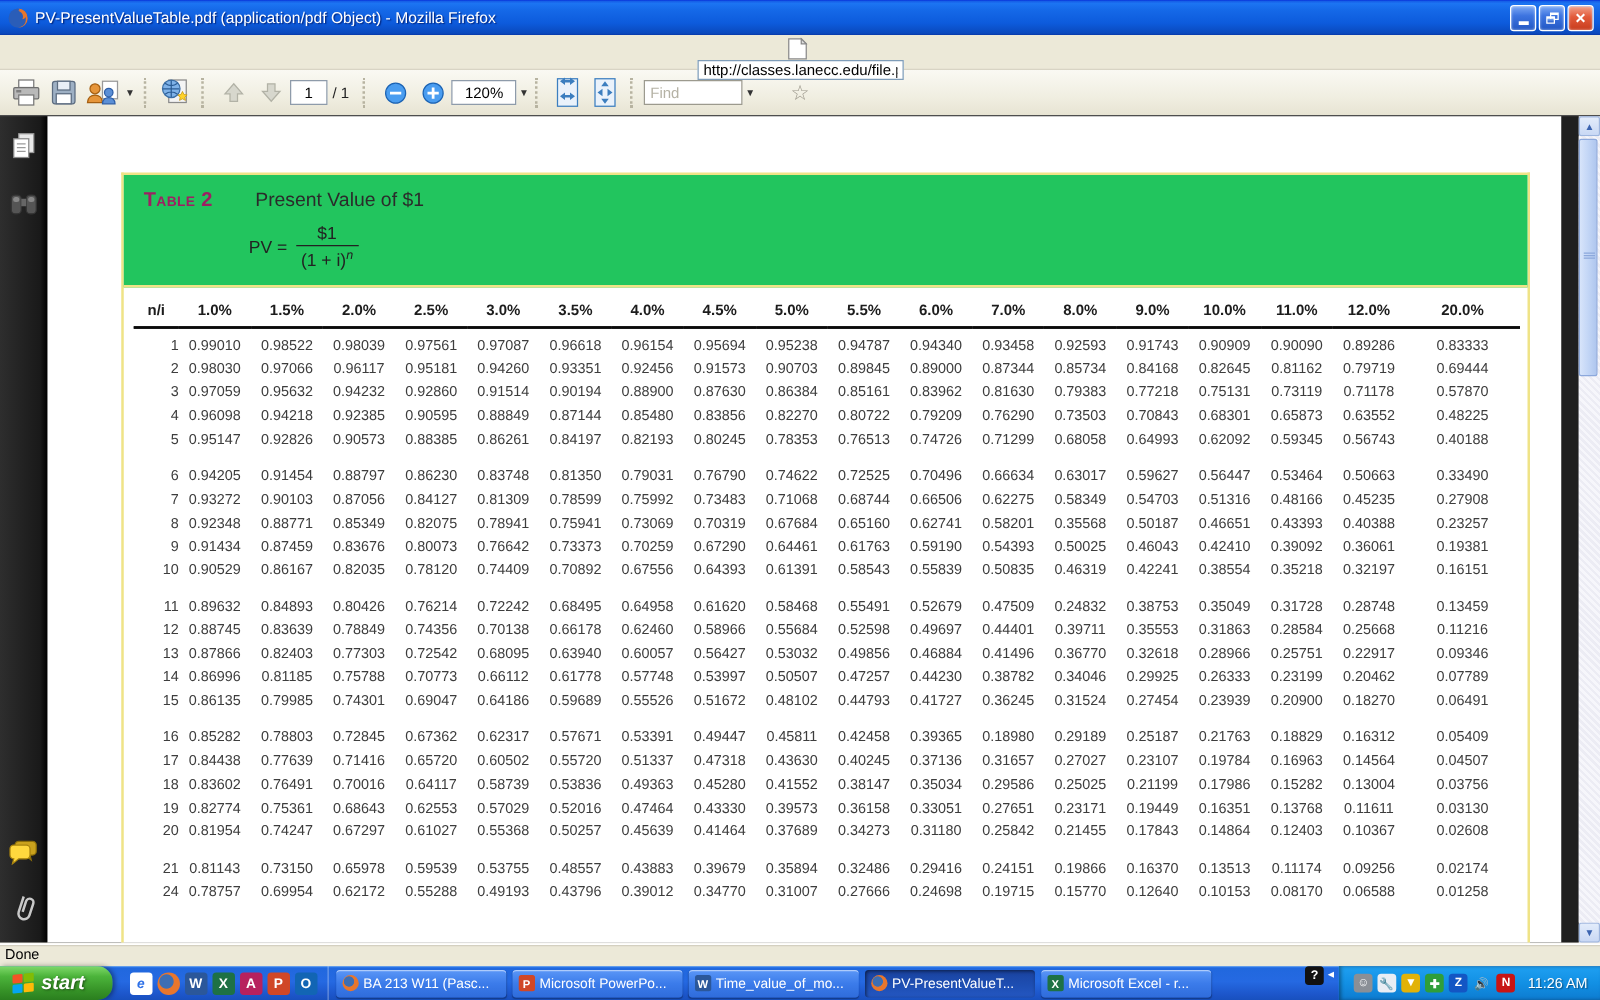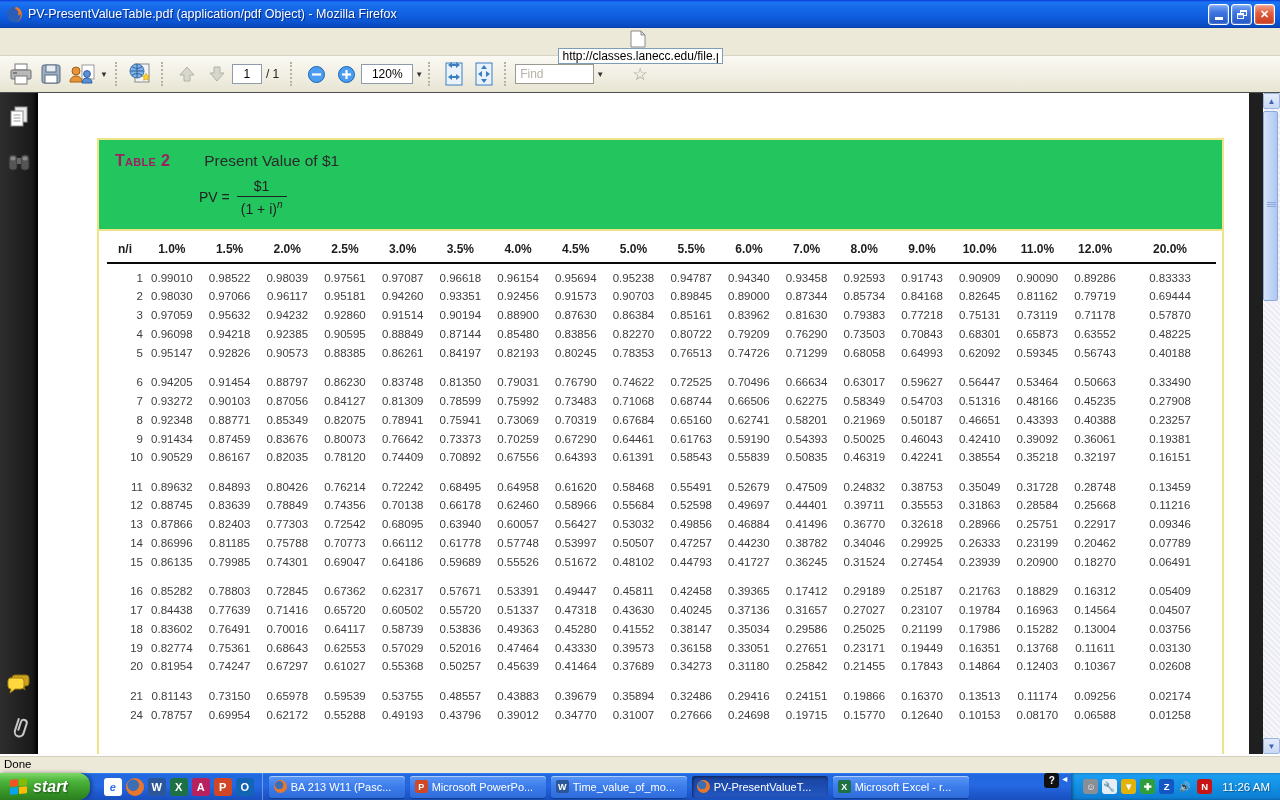--- a/index.html
+++ b/index.html
@@ -456,21 +456,21 @@
                 <td>0.85349</td>
                 <td>0.82075</td>
                 <td>0.78941</td>
                 <td>0.75941</td>
                 <td>0.73069</td>
                 <td>0.70319</td>
                 <td>0.67684</td>
                 <td>0.65160</td>
                 <td>0.62741</td>
                 <td>0.58201</td>
-                <td>0.21969</td>
+                <td>0.35568</td>
                 <td>0.50187</td>
                 <td>0.46651</td>
                 <td>0.43393</td>
                 <td>0.40388</td>
                 <td class="lastcol">0.23257</td>
               </tr>
               <tr>
                 <td class="ncol">9</td>
                 <td>0.91434</td>
                 <td>0.87459</td>
@@ -623,21 +623,21 @@
                 <td>0.78803</td>
                 <td>0.72845</td>
                 <td>0.67362</td>
                 <td>0.62317</td>
                 <td>0.57671</td>
                 <td>0.53391</td>
                 <td>0.49447</td>
                 <td>0.45811</td>
                 <td>0.42458</td>
                 <td>0.39365</td>
-                <td>0.17412</td>
+                <td>0.18980</td>
                 <td>0.29189</td>
                 <td>0.25187</td>
                 <td>0.21763</td>
                 <td>0.18829</td>
                 <td>0.16312</td>
                 <td class="lastcol">0.05409</td>
               </tr>
               <tr>
                 <td class="ncol">17</td>
                 <td>0.84438</td>

